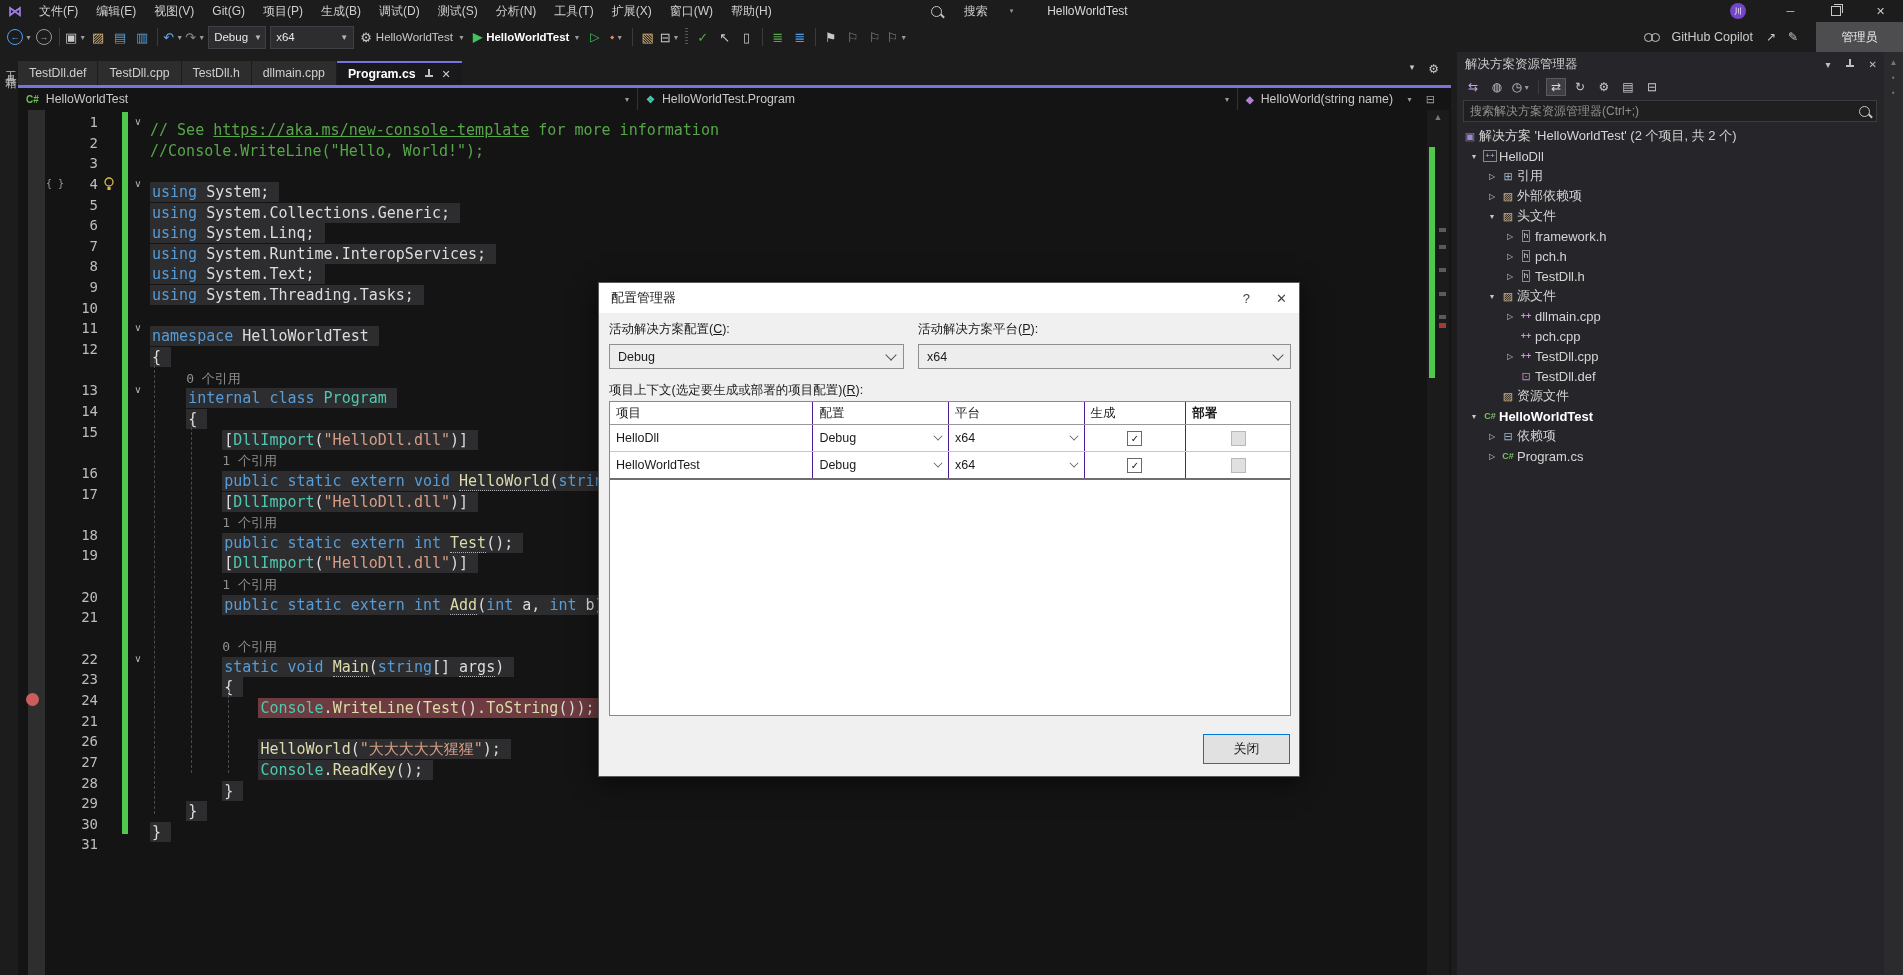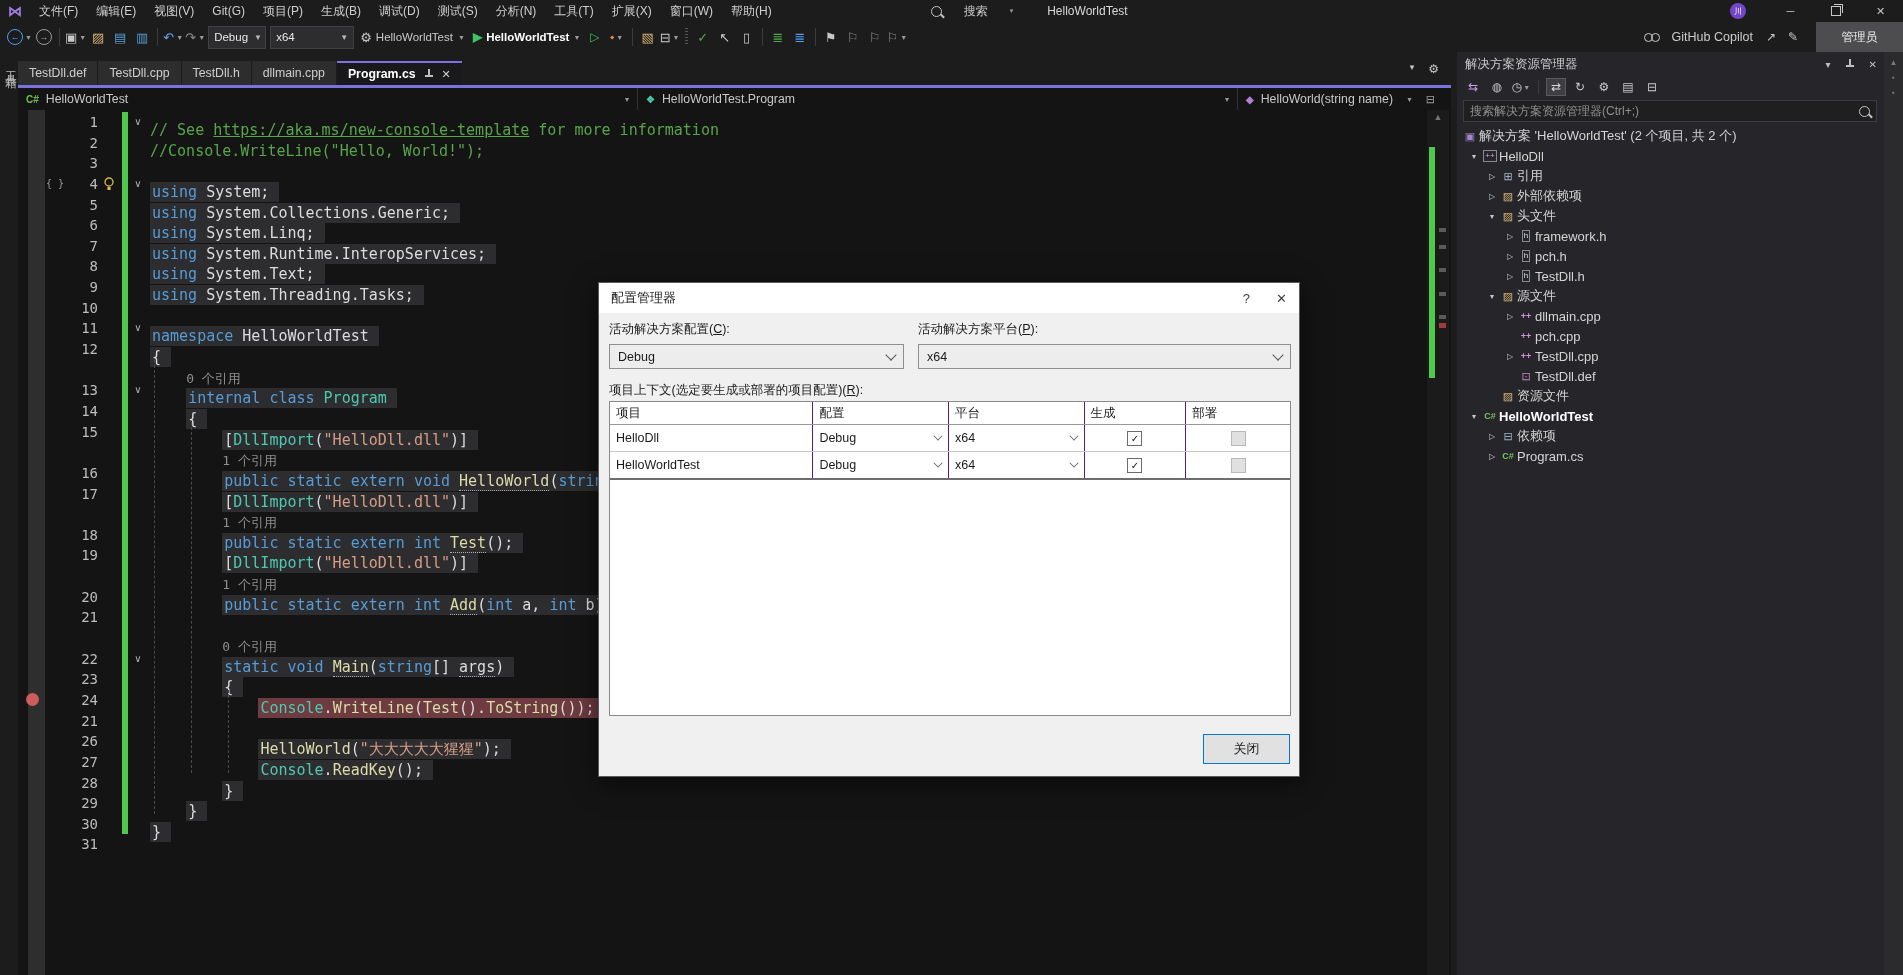--- a/index.html
+++ b/index.html
@@ -728,21 +728,21 @@
       <span>x64</span>
       <span class="chev"></span>
     </div>
     <div class="dlg-label" style="top:99px">项目上下文(选定要生成或部署的项目配置)(<u>R</u>):</div>
     <div class="ctx-table" id="ctx-table">
         <div class="trh">
           <div class="tc" style="width: 204px;">项目</div>
           <div class="tc" style="width: 136px;">配置</div>
           <div class="tc" style="width: 136px;">平台</div>
           <div class="tc" style="width: 102px;">生成</div>
-          <div class="tc" style="width: 104px;">部署</div>
+          <div class="tc" style="width: 104px; font-weight: bold;">部署</div>
         </div>
         <div class="trd">
           <div class="tc" style="width: 204px;">HelloDll</div>
           <div class="tc" style="width: 136px;">
             <span class="cellcombo">
               <span>Debug</span>
               <span class="chev" style="transform: rotate(45deg) scale(0.8);"></span>
             </span>
           </div>
           <div class="tc" style="width: 136px;">

